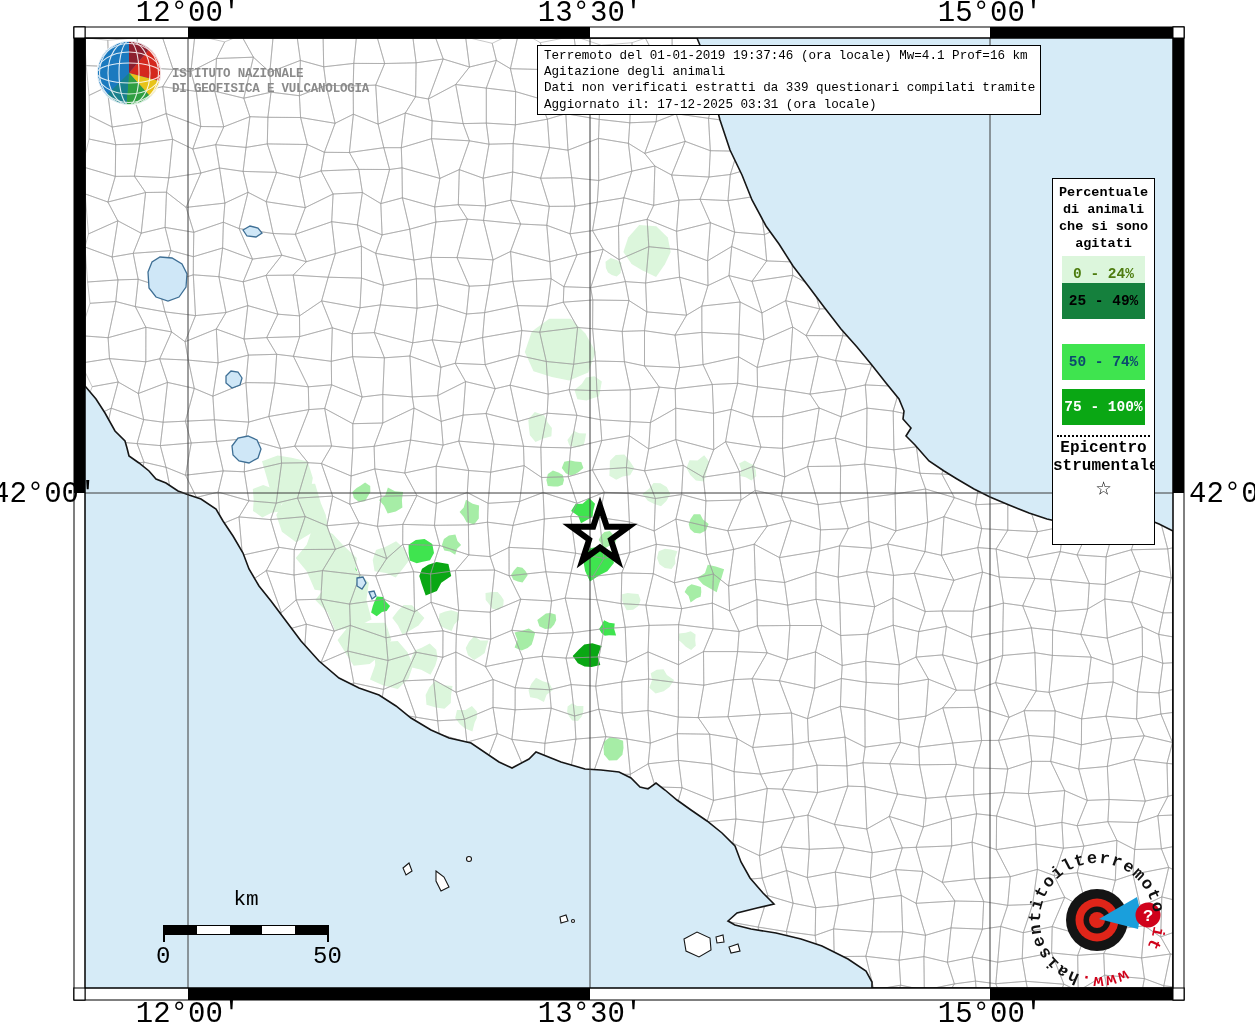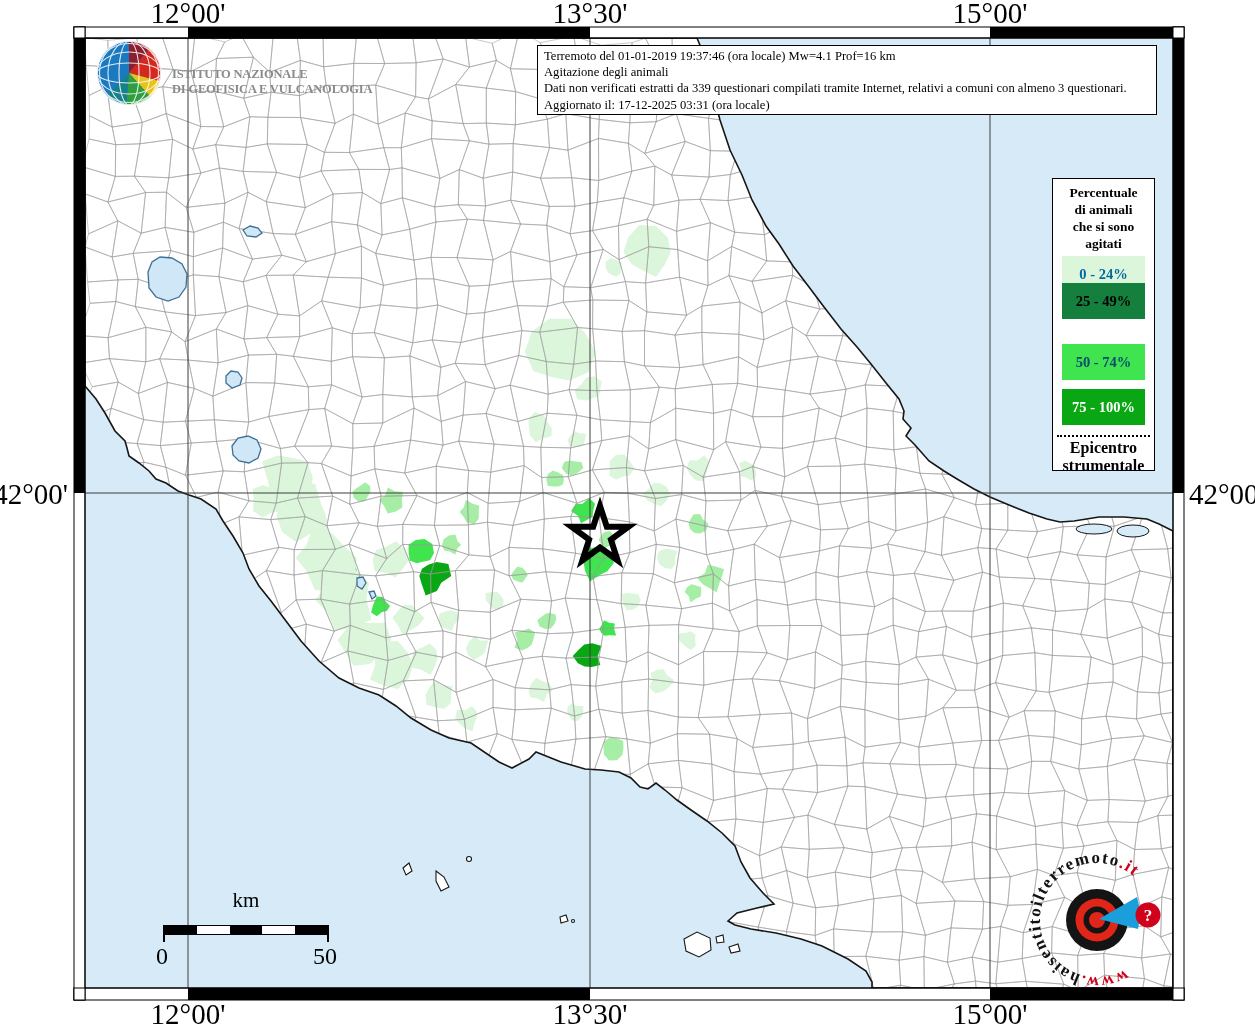--- a/index.html
+++ b/index.html
@@ -1,23 +1,23 @@
 <!DOCTYPE html>
 <html><head>
 <meta charset="utf-8">
 <style>
   html,body{margin:0;padding:0;background:#fff;}
   #stage{position:relative;width:1255px;height:1024px;background:#ffffff;overflow:hidden;
-         font-family:Liberation Serif, serif;}
+         font-family:Liberation Mono, monospace;}
   #mapsvg{position:absolute;left:0;top:0;}
   .coordlabel{position:absolute;font-size:29px;color:#000;}
   .lon{width:160px;text-align:center;}
   .overlaybox{position:absolute;background:#fff;border:1px solid #000;box-sizing:border-box;}
-  #infobox{left:537px;top:45px;width:620px;height:70px;padding:2px 6px;font-size:12.6px;line-height:16.2px;white-space:nowrap;overflow:hidden;}
-  #legend{left:1052px;top:178px;width:103px;height:293px;text-align:center;overflow:hidden;}
+  #infobox{left:537px;top:45px;width:504px;height:70px;padding:2px 6px;font-size:12.6px;line-height:16.2px;white-space:nowrap;overflow:hidden;}
+  #legend{left:1052px;top:178px;width:103px;height:367px;text-align:center;overflow:hidden;}
   .legtitle{font-size:13.5px;font-weight:bold;line-height:17px;}
   .swatch{position:absolute;left:9px;width:83px;height:36px;line-height:36px;
           font-size:14.5px;font-weight:bold;text-align:center;}
   #legdivider{position:absolute;left:4px;top:256px;width:93px;border-top:2px dotted #000;}
   .epilabel{position:absolute;left:0;width:101px;font-size:16px;font-weight:bold;line-height:18px;text-align:center;}
   #legstar{position:absolute;left:0;top:296px;width:101px;font-size:26px;line-height:26px;text-align:center;}
   #ingv{position:absolute;left:96px;top:40px;display:flex;align-items:center;}
   #ingvtext{margin-left:10px;margin-top:17px;color:#8a8a8a;font-weight:bold;font-size:12.5px;line-height:15px;letter-spacing:-0.2px;}
   #scalebar{position:absolute;left:163px;top:884px;width:166px;}
   #kmlabel{text-align:center;font-size:21px;line-height:32px;}
@@ -179,21 +179,21 @@
   <div>Aggiornato il: 17-12-2025 03:31 (ora locale)</div>
 </div>
 
 <div id="legend" class="overlaybox">
   <div style="margin-top:5px;">
     <div class="legtitle">Percentuale</div>
     <div class="legtitle">di animali</div>
     <div class="legtitle">che si sono</div>
     <div class="legtitle">agitati</div>
   </div>
-  <div class="swatch" style="top: 77px; background: rgb(220, 246, 220); color: #0369a1;">0 - 24%</div>
+  <div class="swatch" style="top: 77px; background: rgb(220, 246, 220); color: #4d7c0f;">0 - 24%</div>
   <div class="swatch" style="top: 104px; background: #15803d; color: rgb(0, 0, 0);">25 - 49%</div>
   <div class="swatch" style="top: 165px; background: rgb(63, 228, 79); color: #0c4a6e;">50 - 74%</div>
   <div class="swatch" style="top: 210px; background: rgb(10, 167, 20); color: rgb(255, 255, 255);">75 - 100%</div>
   <div id="legdivider"></div>
   <div class="epilabel" style="top:260px;">Epicentro</div>
   <div class="epilabel" style="top:278px;">strumentale</div>
   <div id="legstar">☆</div>
 </div>
 
 <div id="ingv">

